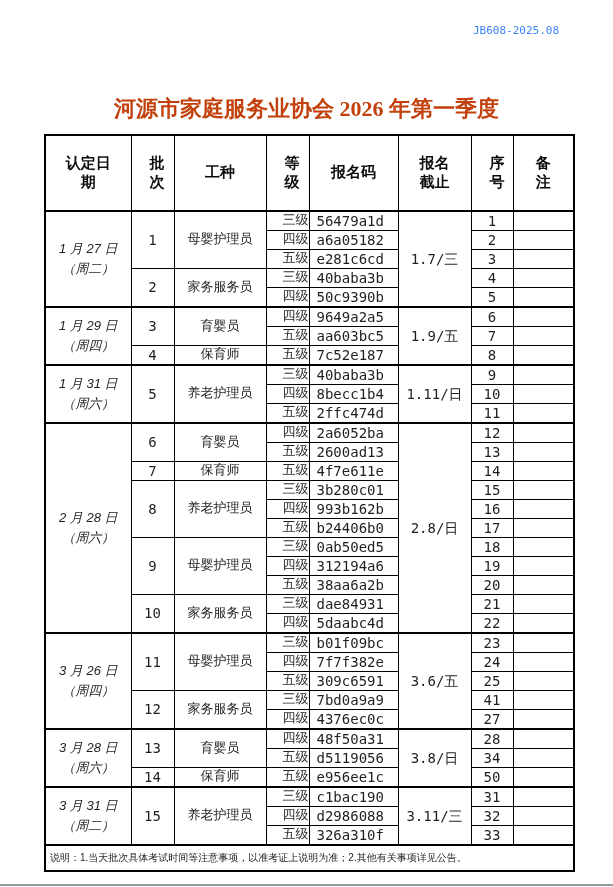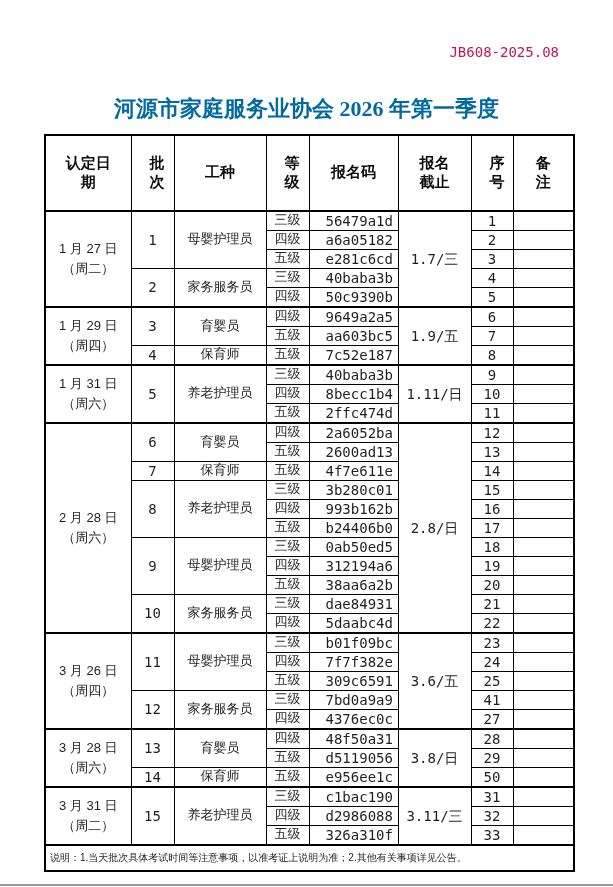--- a/index.html
+++ b/index.html
@@ -5,32 +5,32 @@
   html,body{margin:0;padding:0;background:#ffffff;}
   .page{
     position:relative;
     width:613px;height:887px;
     background:#ffffff;
     color:#1a1a1a;
     font-family:"Liberation Sans","DejaVu Sans",sans-serif;
     overflow:hidden;
   }
   .doc-ref{
-    position:absolute;top:44px;right:54px;
+    position:absolute;top:24px;right:54px;
     font-family:"DejaVu Sans Mono","Liberation Mono",monospace;
-    font-size:14px;color:#be185d;
+    font-size:11px;color:#3b82f6;
   }
   .title{
     padding-top:93px;
     text-align:center;
     font-family:"Liberation Serif","DejaVu Serif",serif;
     font-weight:bold;
     font-size:22px;
     line-height:1.45;
-    color:#0369a1;
+    color:#c2410c;
   }
   table.plan{
     table-layout:fixed;
     border-collapse:collapse;
     width:529px;
     margin:9px 0 0 44px;
     border:2px solid #000;
   }
   .plan th{
     border:1px solid #000;
@@ -47,23 +47,23 @@
     line-height:1.15;
     overflow:hidden;
     white-space:nowrap;
     color:#1f1f1f;
   }
   .plan tr.sec-start td{border-top:2px solid #000;}
   .plan td.num{
     font-family:"DejaVu Sans Mono","Liberation Mono",monospace;
     font-size:14px;
   }
-  .plan td.code{text-align:left;padding-left:16px;}
-  .plan td.date-cell{font-size:13px;line-height:1.5;}
-  .plan td.level{font-size:13px;color:#2a2a2a;}
+  .plan td.code{text-align:left;padding-left:7px;}
+  .plan td.date-cell{font-size:13px;line-height:1.5;font-style:italic;}
+  .plan td.level{font-size:13px;color:#2a2a2a;text-align:right;}
   .plan tfoot td{
     border-top:2px solid #000;
     text-align:left;
     font-size:10px;
     height:20px;
     padding:2px 2px 2px 4px;
     white-space:normal;
     line-height:1.2;
   }
   .bottom-edge{
@@ -326,21 +326,21 @@
           <td rowspan="2">育婴员</td>
           <td class="level">四级</td>
           <td class="num code">48f50a31</td>
           <td class="num" rowspan="3">3.8/日</td>
           <td class="num">28</td>
           <td></td>
         </tr>
         <tr>
           <td class="level">五级</td>
           <td class="num code">d5119056</td>
-          <td class="num">29</td>
+          <td class="num">34</td>
           <td></td>
         </tr>
         <tr>
           <td class="num" rowspan="1">14</td>
           <td rowspan="1">保育师</td>
           <td class="level">五级</td>
           <td class="num code">e956ee1c</td>
           <td class="num">50</td>
           <td></td>
         </tr>

